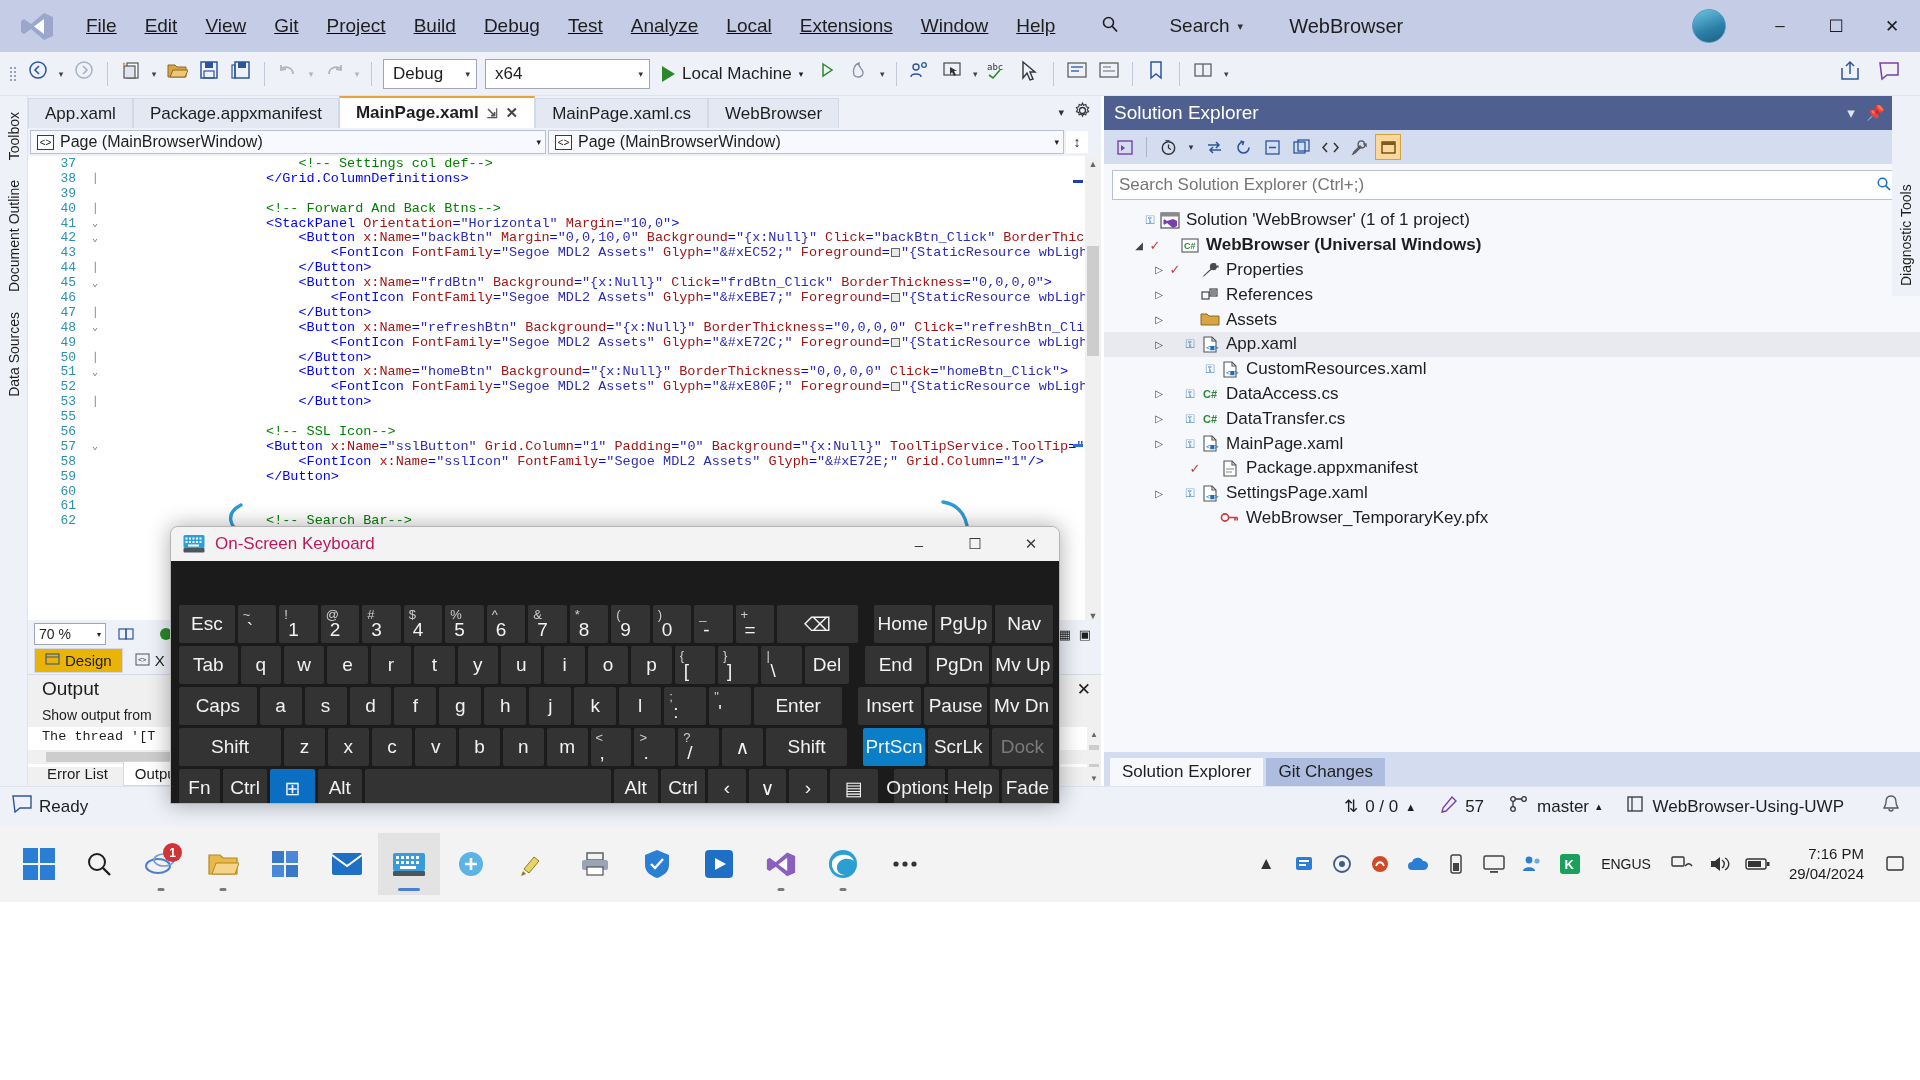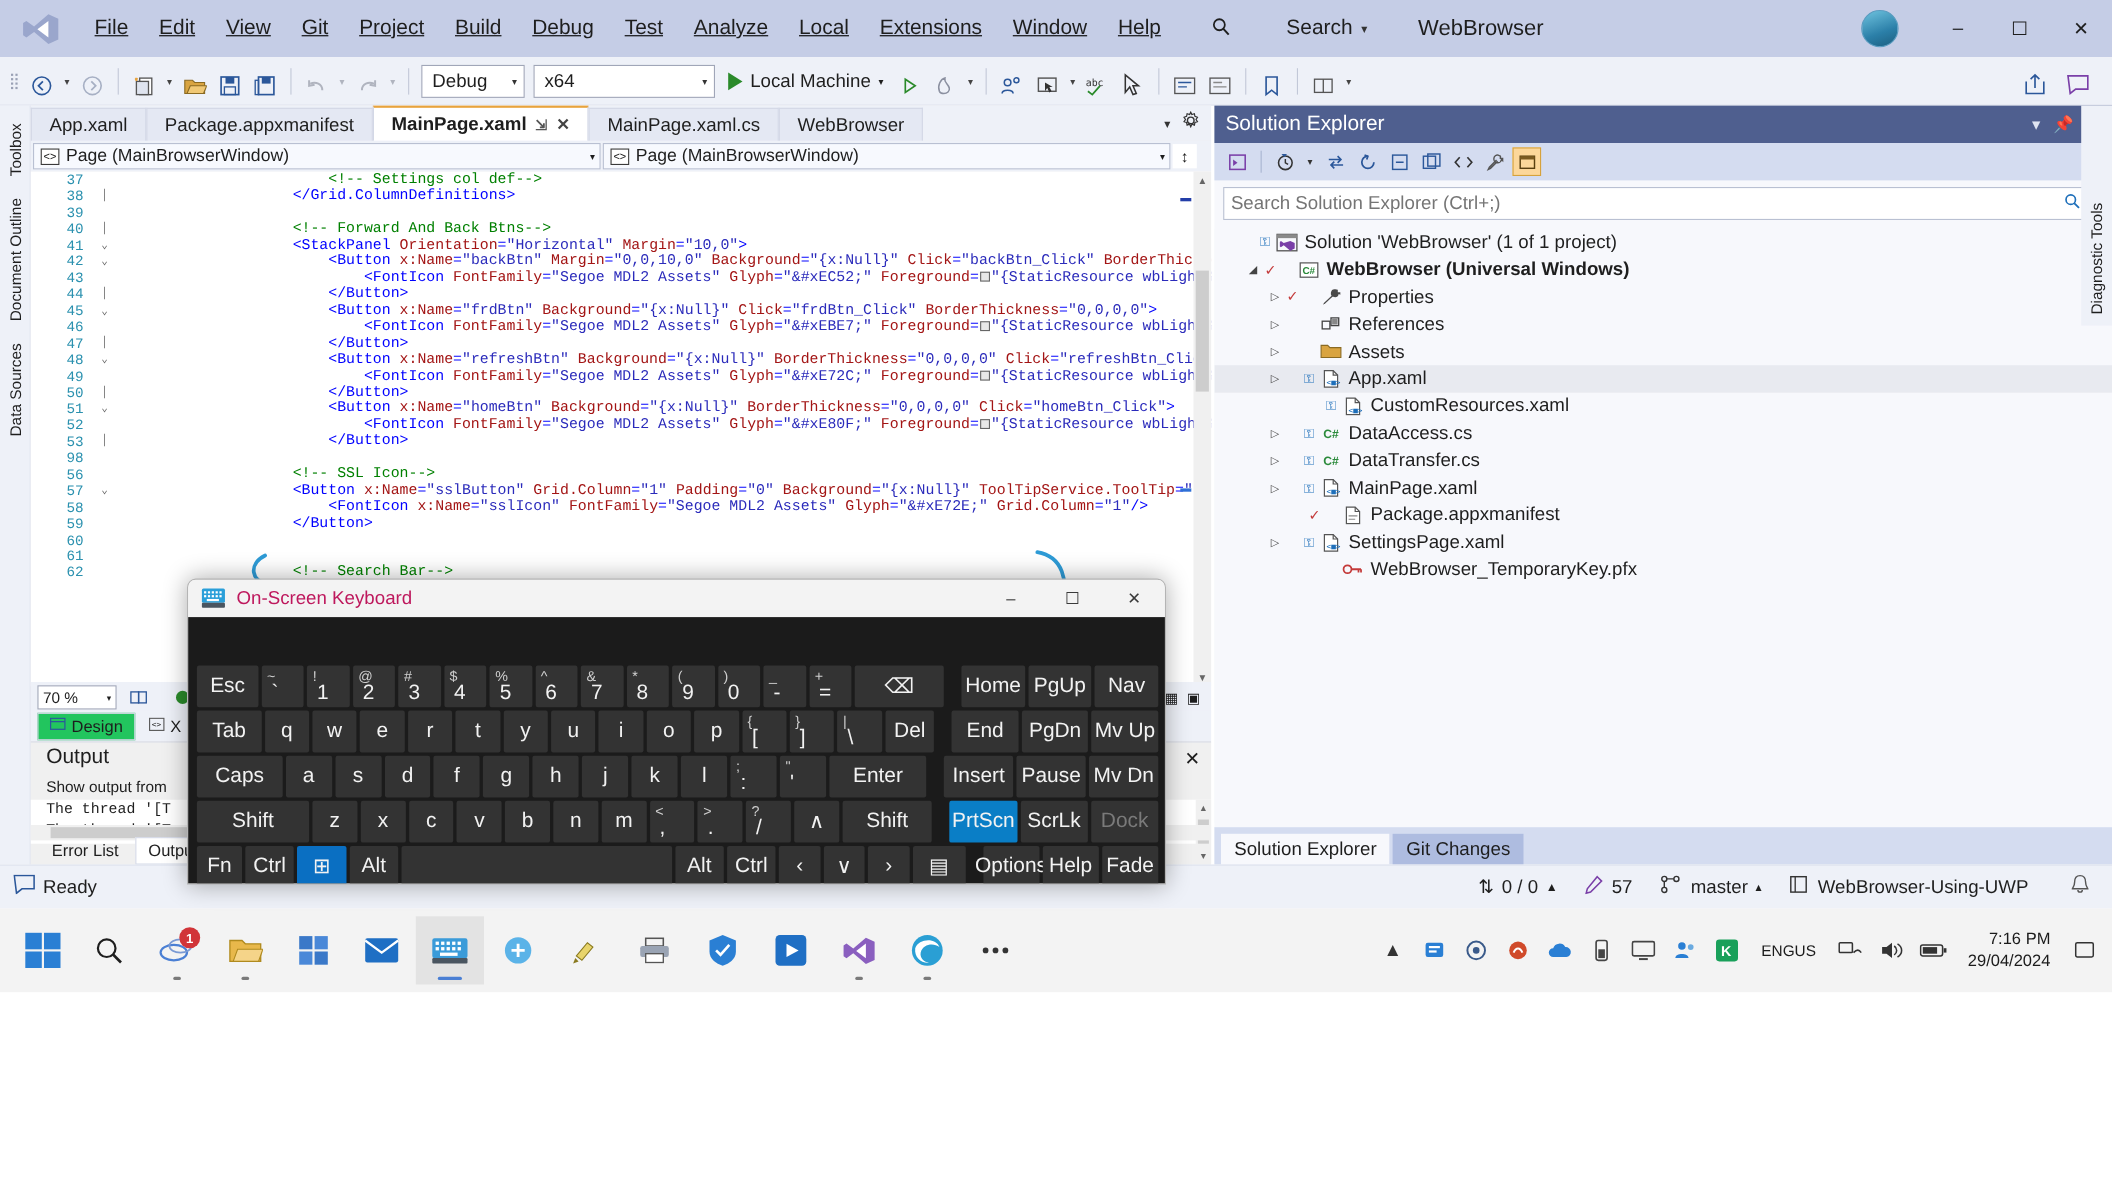--- a/index.html
+++ b/index.html
@@ -41,21 +41,21 @@
     margin-right:26px; border:1px solid #5a9cc0;
   }
   .wbtn { width:56px; height:52px; display:flex; align-items:center; justify-content:center; font-size:17px; color:#1e1e1e; }
 
   
   .toolbar {
     position:absolute; left:0; top:52px; width:1920px; height:44px;
     background:#eef1f8; display:flex; align-items:center; padding-left:10px;
     border-bottom:1px solid #dfe3ee;
   }
-  .tb-ico { width:30px; height:30px; display:flex; align-items:flex-end; justify-content:center; margin:0 1px; }
+  .tb-ico { width:30px; height:30px; display:flex; align-items:flex-start; justify-content:center; margin:0 1px; }
   .tb-sep { width:1px; height:24px; background:#c2c8d8; margin:0 7px; }
   .tb-caret { font-size:9px; color:#444; width:14px; display:flex; align-items:center; justify-content:center; }
   .tb-caret.dim { color:#b0b4bf; }
   .combo {
     height:30px; border:1px solid #a0a6b8; background:#fff; display:flex; align-items:center;
     padding:0 6px 0 9px; font-size:17px; color:#1e1e1e; margin:0 4px;
   }
   .combo .cv { flex:1; white-space:nowrap; }
   .combo .cc { font-size:9px; color:#333; margin-left:10px; }
   .runbtn { display:flex; align-items:center; gap:7px; height:30px; padding:0 8px; font-size:17px; color:#1e1e1e; }
@@ -118,21 +118,21 @@
   .codemark { position:absolute; right:18px; width:10px; height:3px; }
 
   .editor-status { position:absolute; left:0; top:524px; width:1073px; height:28px; background:#eef1f8; display:flex; align-items:center; font-size:14px; color:#1e1e1e; }
   .zoomsel { width:72px; height:22px; border:1px solid #a0a6b8; background:#fff; display:flex; align-items:center; padding:0 4px; margin-left:6px; font-size:14px; }
   .zoomsel .cc { margin-left:auto; font-size:8px; }
   .editor-status .spacer { flex:1; }
   .miniico { width:20px; height:20px; display:flex; align-items:center; justify-content:center; font-size:13px; color:#1e1e1e; }
 
   .destabs { position:absolute; left:0; top:550px; width:1073px; height:28px; background:#eef1f8; display:flex; align-items:center; gap:2px; padding-left:6px; font-size:15px; }
   .destab { display:flex; align-items:center; gap:5px; padding:3px 10px; color:#1e1e1e; }
-  .destab.sel { background:#22c55e; border:1px solid #d3d8e6; }
+  .destab.sel { background:#eab308; border:1px solid #d3d8e6; }
 
   
   .outpanel { position:absolute; left:28px; top:674px; width:1073px; height:112px; background:#f0f0f0; border-top:1px solid #d7dbe6; }
   .out-title { height:28px; display:flex; align-items:center; padding-left:14px; font-size:19px; color:#1e1e1e; }
   .out-toolbar { height:24px; display:flex; align-items:center; padding-left:14px; gap:8px; font-size:14px; color:#1e1e1e; }
   .out-body { position:absolute; left:0; top:52px; width:1073px; height:40px; background:#fff; padding:2px 0 0 14px; font-family:"Liberation Mono", monospace; font-size:13.5px; color:#1e1e1e; overflow:hidden; }
   .out-body div { height:19px; white-space:pre; }
   .out-hscroll { position:absolute; left:0; bottom:22px; width:1073px; height:14px; background:#f0f0f0; }
   .out-hscroll .thumb { position:absolute; left:18px; top:2px; width:240px; height:10px; background:#cdcdcd; }
   .out-btn-row { position:absolute; left:0; bottom:0; width:1073px; height:26px; display:flex; align-items:center; gap:4px; padding-left:8px; }
@@ -487,21 +487,21 @@
         <div class="coderow"><span class="lnum">44</span><span class="glyphcol">│</span><span class="codetext"><span class="c-black">                        </span><span class="c-blue">&lt;/Button&gt;</span></span></div>
         <div class="coderow"><span class="lnum">45</span><span class="glyphcol">⌄</span><span class="codetext"><span class="c-black">                        </span><span class="c-blue">&lt;Button </span><span class="c-red">x:Name</span><span class="c-blue">=</span><span class="c-dkblue">"frdBtn"</span><span class="c-black"> </span><span class="c-red">Background</span><span class="c-blue">=</span><span class="c-dkblue">"{x:Null}"</span><span class="c-black"> </span><span class="c-red">Click</span><span class="c-blue">=</span><span class="c-dkblue">"frdBtn_Click"</span><span class="c-black"> </span><span class="c-red">BorderThickness</span><span class="c-blue">=</span><span class="c-dkblue">"0,0,0,0"</span><span class="c-blue">&gt;</span></span></div>
         <div class="coderow"><span class="lnum">46</span><span class="glyphcol"></span><span class="codetext"><span class="c-black">                            </span><span class="c-blue">&lt;FontIcon </span><span class="c-red">FontFamily</span><span class="c-blue">=</span><span class="c-dkblue">"Segoe MDL2 Assets"</span><span class="c-black"> </span><span class="c-red">Glyph</span><span class="c-blue">=</span><span class="c-dkblue">"&amp;#xEBE7;"</span><span class="c-black"> </span><span class="c-red">Foreground</span><span class="c-blue">=</span><span class="colorchip"></span><span class="c-dkblue">"{StaticResource wbLightGrey}"</span></span></div>
         <div class="coderow"><span class="lnum">47</span><span class="glyphcol">│</span><span class="codetext"><span class="c-black">                        </span><span class="c-blue">&lt;/Button&gt;</span></span></div>
         <div class="coderow"><span class="lnum">48</span><span class="glyphcol">⌄</span><span class="codetext"><span class="c-black">                        </span><span class="c-blue">&lt;Button </span><span class="c-red">x:Name</span><span class="c-blue">=</span><span class="c-dkblue">"refreshBtn"</span><span class="c-black"> </span><span class="c-red">Background</span><span class="c-blue">=</span><span class="c-dkblue">"{x:Null}"</span><span class="c-black"> </span><span class="c-red">BorderThickness</span><span class="c-blue">=</span><span class="c-dkblue">"0,0,0,0"</span><span class="c-black"> </span><span class="c-red">Click</span><span class="c-blue">=</span><span class="c-dkblue">"refreshBtn_Click"</span></span></div>
         <div class="coderow"><span class="lnum">49</span><span class="glyphcol"></span><span class="codetext"><span class="c-black">                            </span><span class="c-blue">&lt;FontIcon </span><span class="c-red">FontFamily</span><span class="c-blue">=</span><span class="c-dkblue">"Segoe MDL2 Assets"</span><span class="c-black"> </span><span class="c-red">Glyph</span><span class="c-blue">=</span><span class="c-dkblue">"&amp;#xE72C;"</span><span class="c-black"> </span><span class="c-red">Foreground</span><span class="c-blue">=</span><span class="colorchip"></span><span class="c-dkblue">"{StaticResource wbLightGrey}"</span></span></div>
         <div class="coderow"><span class="lnum">50</span><span class="glyphcol">│</span><span class="codetext"><span class="c-black">                        </span><span class="c-blue">&lt;/Button&gt;</span></span></div>
         <div class="coderow"><span class="lnum">51</span><span class="glyphcol">⌄</span><span class="codetext"><span class="c-black">                        </span><span class="c-blue">&lt;Button </span><span class="c-red">x:Name</span><span class="c-blue">=</span><span class="c-dkblue">"homeBtn"</span><span class="c-black"> </span><span class="c-red">Background</span><span class="c-blue">=</span><span class="c-dkblue">"{x:Null}"</span><span class="c-black"> </span><span class="c-red">BorderThickness</span><span class="c-blue">=</span><span class="c-dkblue">"0,0,0,0"</span><span class="c-black"> </span><span class="c-red">Click</span><span class="c-blue">=</span><span class="c-dkblue">"homeBtn_Click"</span><span class="c-blue">&gt;</span></span></div>
         <div class="coderow"><span class="lnum">52</span><span class="glyphcol"></span><span class="codetext"><span class="c-black">                            </span><span class="c-blue">&lt;FontIcon </span><span class="c-red">FontFamily</span><span class="c-blue">=</span><span class="c-dkblue">"Segoe MDL2 Assets"</span><span class="c-black"> </span><span class="c-red">Glyph</span><span class="c-blue">=</span><span class="c-dkblue">"&amp;#xE80F;"</span><span class="c-black"> </span><span class="c-red">Foreground</span><span class="c-blue">=</span><span class="colorchip"></span><span class="c-dkblue">"{StaticResource wbLightGrey}"</span></span></div>
         <div class="coderow"><span class="lnum">53</span><span class="glyphcol">│</span><span class="codetext"><span class="c-black">                        </span><span class="c-blue">&lt;/Button&gt;</span></span></div>
-        <div class="coderow"><span class="lnum">98</span><span class="glyphcol"></span><span class="codetext"></span></div>
+        <div class="coderow"><span class="lnum">55</span><span class="glyphcol"></span><span class="codetext"></span></div>
         <div class="coderow"><span class="lnum">56</span><span class="glyphcol"></span><span class="codetext"><span class="c-black">                    </span><span class="c-green">&lt;!-- SSL Icon--&gt;</span></span></div>
         <div class="coderow"><span class="lnum">57</span><span class="glyphcol">⌄</span><span class="codetext"><span class="c-black">                    </span><span class="c-blue">&lt;Button </span><span class="c-red">x:Name</span><span class="c-blue">=</span><span class="c-dkblue">"sslButton"</span><span class="c-black"> </span><span class="c-red">Grid.Column</span><span class="c-blue">=</span><span class="c-dkblue">"1"</span><span class="c-black"> </span><span class="c-red">Padding</span><span class="c-blue">=</span><span class="c-dkblue">"0"</span><span class="c-black"> </span><span class="c-red">Background</span><span class="c-blue">=</span><span class="c-dkblue">"{x:Null}"</span><span class="c-black"> </span><span class="c-red">ToolTipService.ToolTip</span><span class="c-blue">=</span><span class="c-dkblue">""</span><span class="c-blue">&gt;</span></span></div>
         <div class="coderow"><span class="lnum">58</span><span class="glyphcol"></span><span class="codetext"><span class="c-black">                        </span><span class="c-blue">&lt;FontIcon </span><span class="c-red">x:Name</span><span class="c-blue">=</span><span class="c-dkblue">"sslIcon"</span><span class="c-black"> </span><span class="c-red">FontFamily</span><span class="c-blue">=</span><span class="c-dkblue">"Segoe MDL2 Assets"</span><span class="c-black"> </span><span class="c-red">Glyph</span><span class="c-blue">=</span><span class="c-dkblue">"&amp;#xE72E;"</span><span class="c-black"> </span><span class="c-red">Grid.Column</span><span class="c-blue">=</span><span class="c-dkblue">"1"</span><span class="c-blue">/&gt;</span></span></div>
         <div class="coderow"><span class="lnum">59</span><span class="glyphcol"></span><span class="codetext"><span class="c-black">                    </span><span class="c-blue">&lt;/Button&gt;</span></span></div>
         <div class="coderow"><span class="lnum">60</span><span class="glyphcol"></span><span class="codetext"></span></div>
         <div class="coderow"><span class="lnum">61</span><span class="glyphcol"></span><span class="codetext"></span></div>
         <div class="coderow"><span class="lnum">62</span><span class="glyphcol"></span><span class="codetext"><span class="c-black">                    </span><span class="c-green">&lt;!-- Search Bar--&gt;</span></span></div>
       </div>
 
     <svg class="ink" style="left:195px; top:405px; width:70px; height:60px;">

